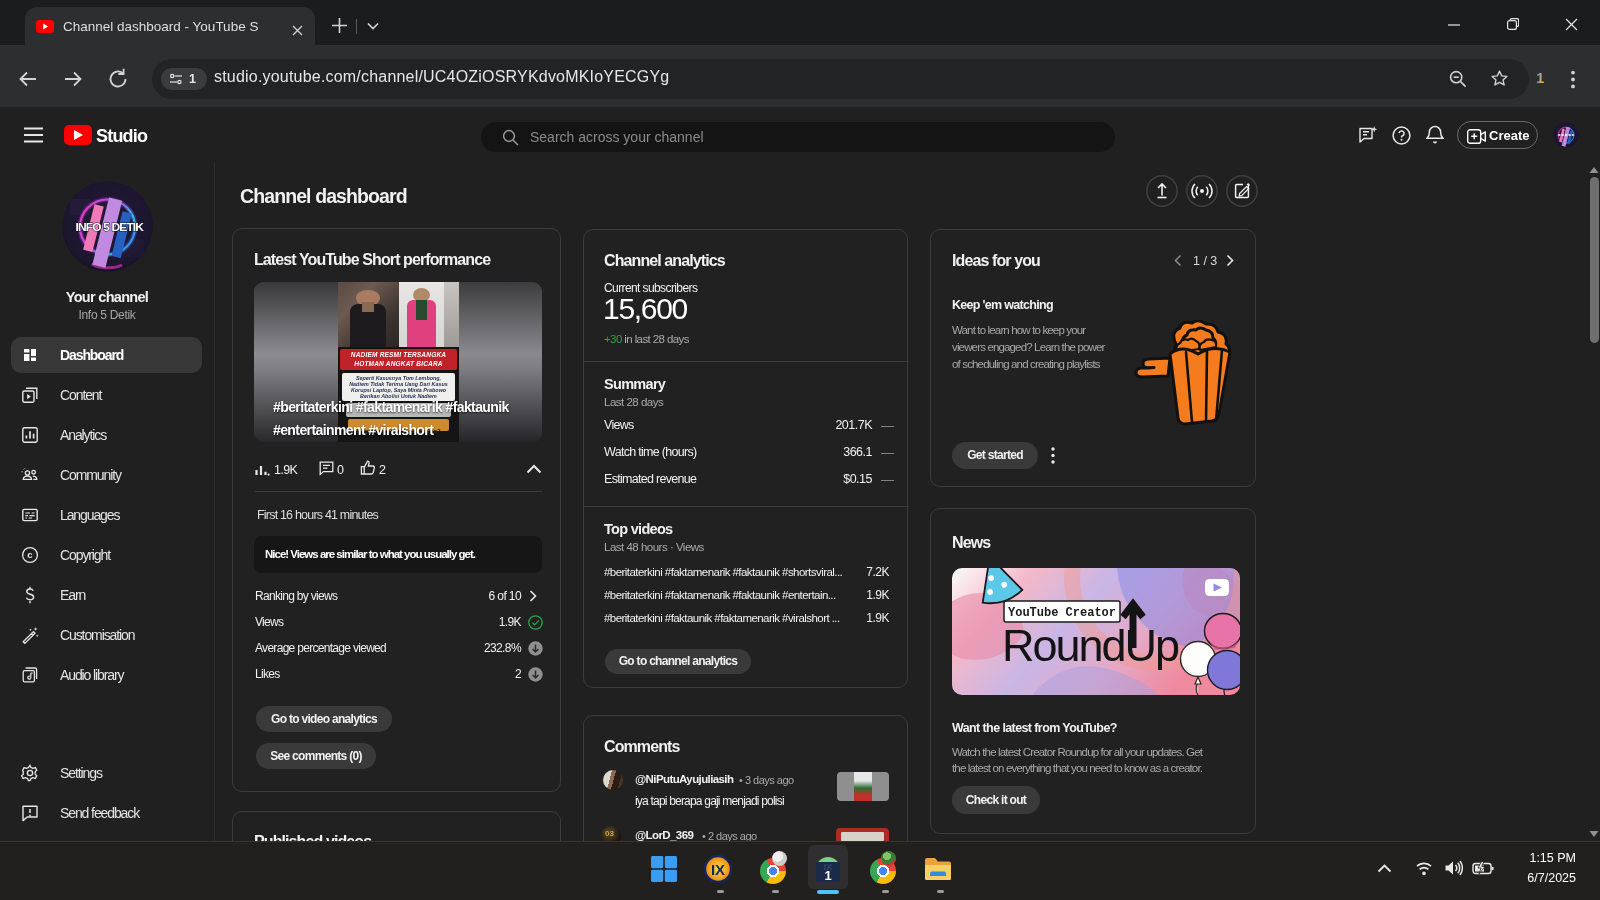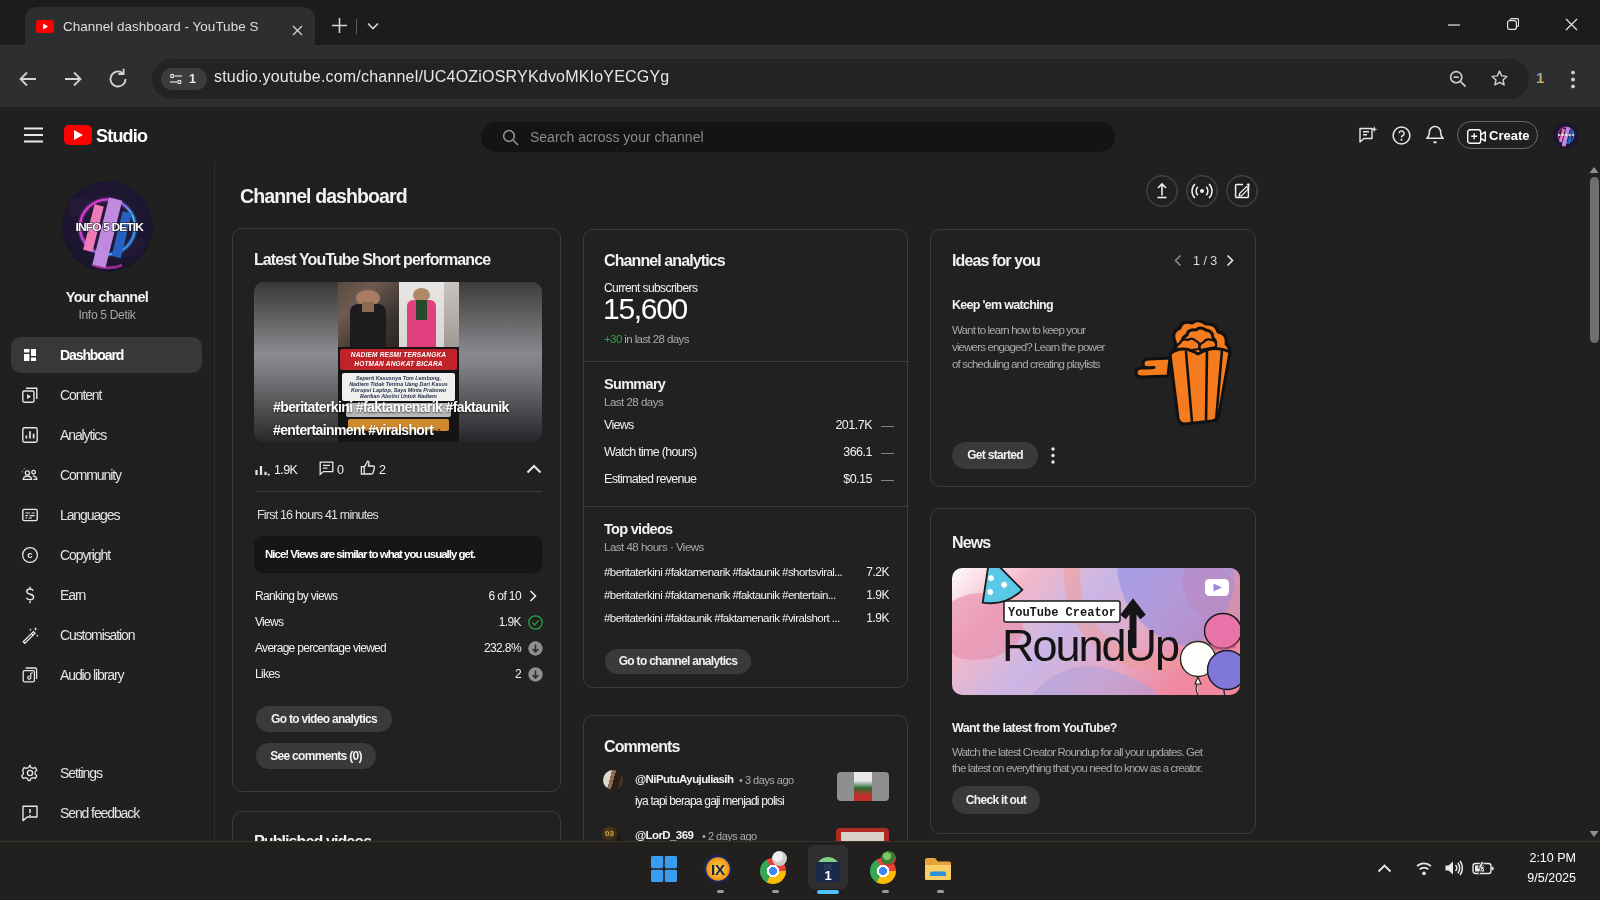--- a/index.html
+++ b/index.html
@@ -605,16 +605,16 @@
     <svg class="abs" style="left:1444px;top:860px" width="19" height="16" viewBox="0 0 19 16">
         <path d="M1.5 5.5 H4.5 L9 1.5 V14.5 L4.5 10.5 H1.5 Z" fill="#e8e8e8"></path>
         <path d="M11.5 5 a4.5 4.5 0 0 1 0 6 M13.8 2.8 a8 8 0 0 1 0 10.4 M16 1 a11.5 11.5 0 0 1 0 14" fill="none" stroke="#e8e8e8" stroke-width="1.5"></path>
       </svg>
     <svg class="abs" style="left:1472px;top:861px" width="22" height="14" viewBox="0 0 22 14">
         <rect x="1" y="2.5" width="18" height="10" rx="2.5" fill="none" stroke="#e8e8e8" stroke-width="1.4"></rect>
         <rect x="19.6" y="5.8" width="2" height="3.4" rx="1" fill="#e8e8e8"></rect>
         <path d="M3 4.5 h9 v6 H3 Z" fill="#e8e8e8"></path>
         <path d="M9.5 0.5 L6 7 h3 l-2 6 6-7.5 h-3.2 L12 0.5 Z" fill="#e8e8e8" stroke="#22201e" stroke-width="0.8"></path>
       </svg>
-    <div class="abs" style="right:24px;top:851px;width:70px;text-align:right;font-size:12.5px;color:#fff">2:10 PM</div>
-    <div class="abs" style="right:24px;top:871px;width:70px;text-align:right;font-size:12.5px;color:#fff">9/5/2025</div>
+    <div class="abs" style="right:24px;top:851px;width:70px;text-align:right;font-size:12.5px;color:#fff">1:15 PM</div>
+    <div class="abs" style="right:24px;top:871px;width:70px;text-align:right;font-size:12.5px;color:#fff">6/7/2025</div>
   </div>
 </div>
 
 </body></html>

